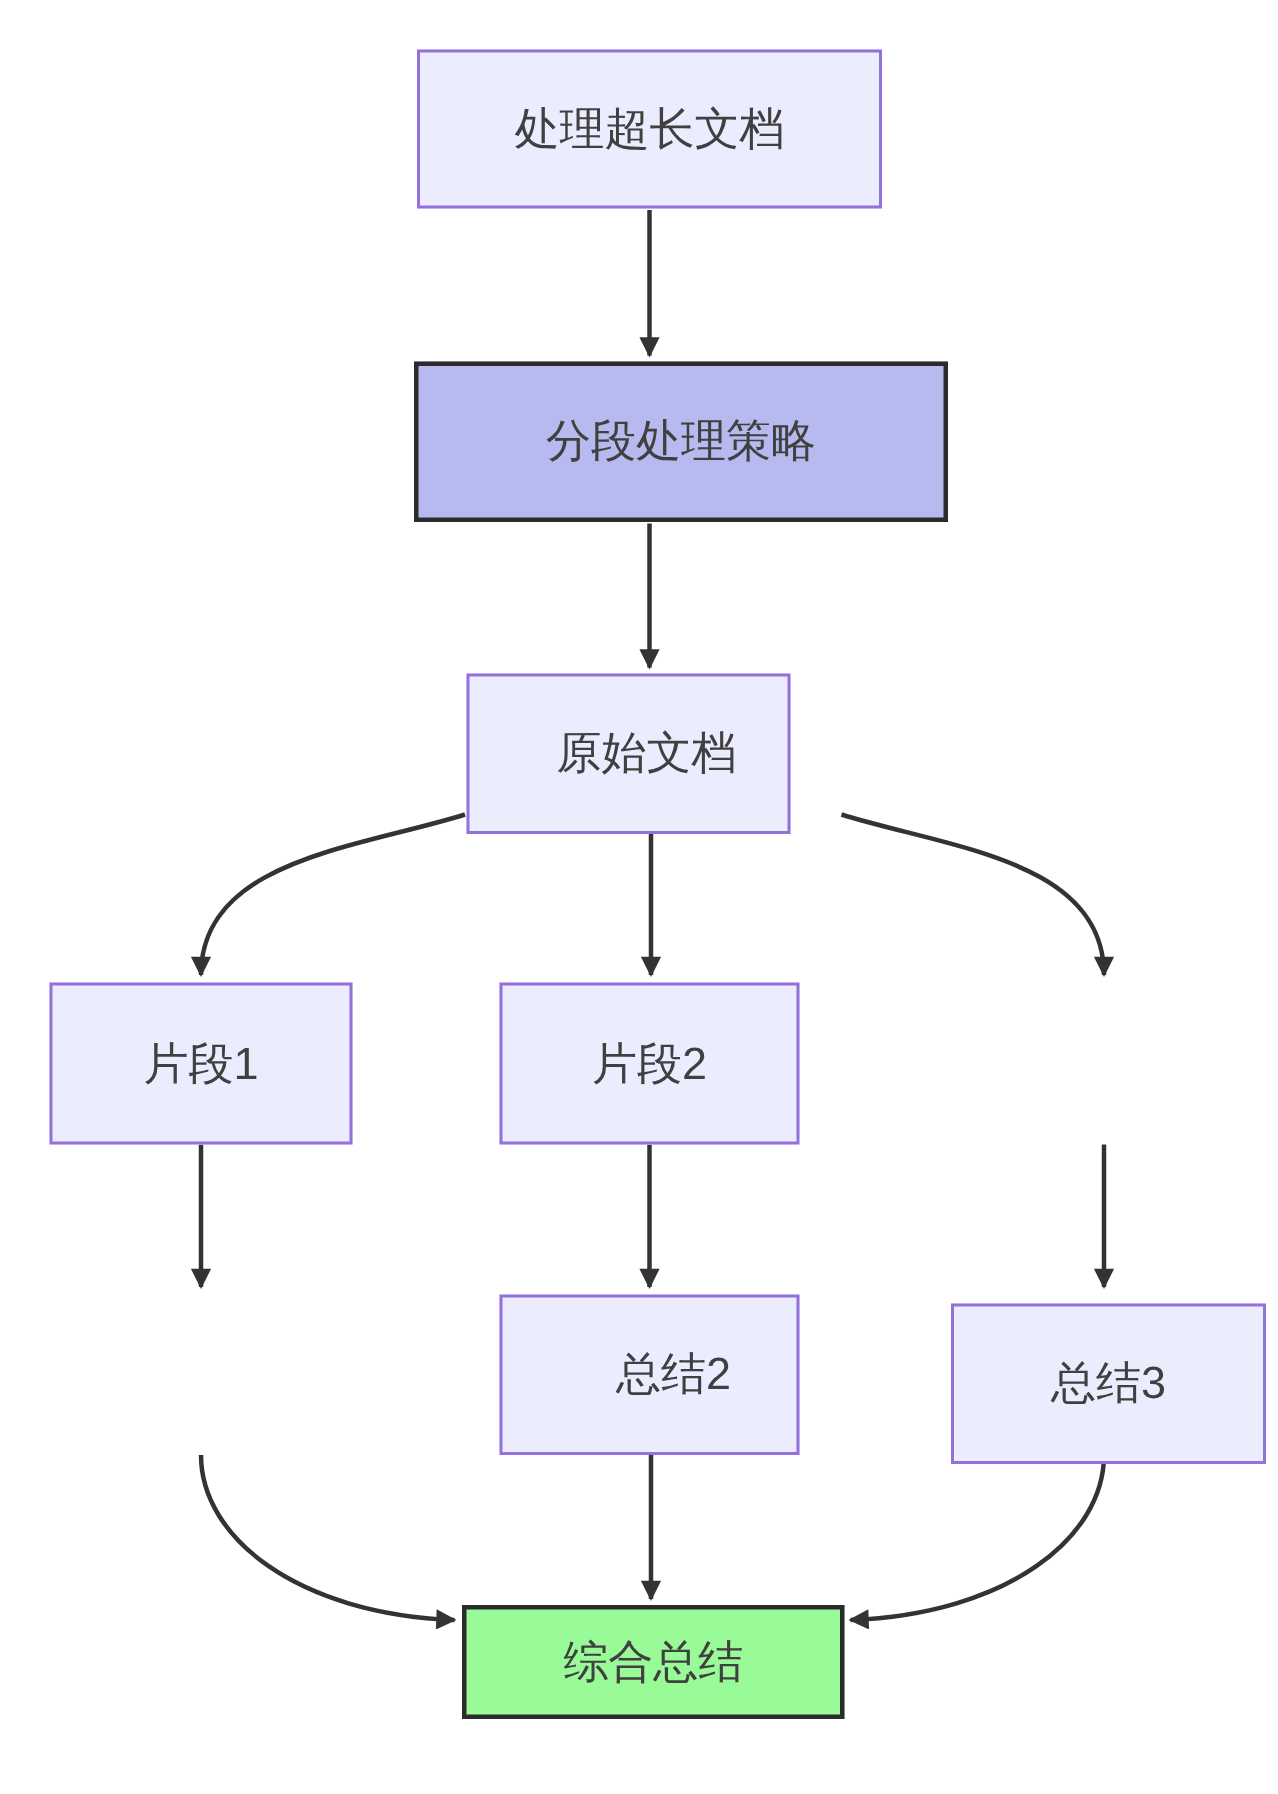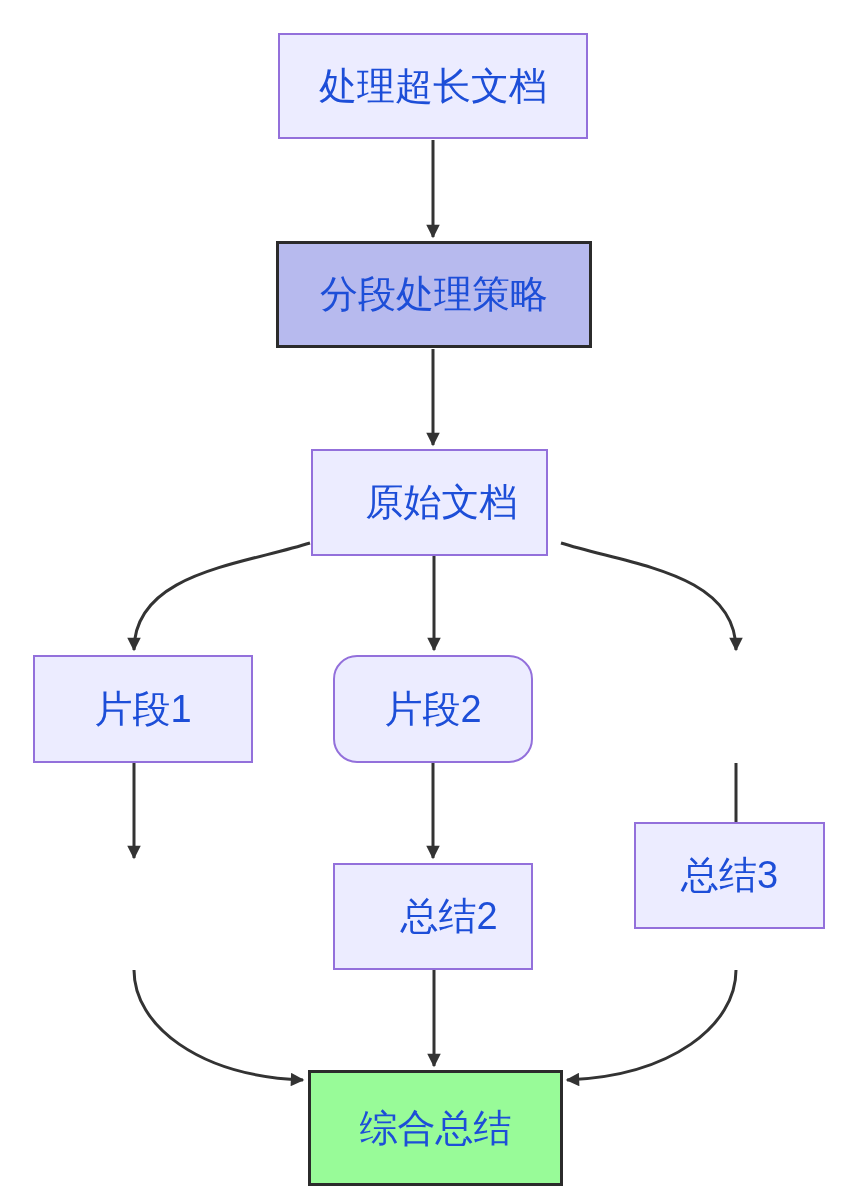--- a/index.html
+++ b/index.html
@@ -21,45 +21,45 @@
     top: 0;
     width: 852px;
     height: 1196px;
   }
   .node {
     position: absolute;
     box-sizing: border-box;
     display: flex;
     align-items: center;
     justify-content: center;
-    font-size: 38px;
-    color: #1d4ed8;
+    font-size: 30px;
+    color: #404040;
     background: #ECECFF;
     border: 2px solid #9370DB;
     white-space: nowrap;
   }
   .node.bold-purple {
     background: #b7baee;
     border: 3.5px solid #2b2b2b;
   }
   .node.bold-green {
     background: #98fb98;
     border: 3.5px solid #2b2b2b;
   }
   
   #n-process  { left: 278px; top: 33px;   width: 310px; height: 106px; }
-  #n-strategy { left: 276px; top: 241px;  width: 316px; height: 107px; }
-  #n-original { left: 311px; top: 449px;  width: 237px; height: 107px; padding-left: 24px; }
-  #n-frag1    { left: 33px;  top: 655px;  width: 220px; height: 108px; }
-  #n-frag2    { left: 333px; top: 655px;  width: 200px; height: 108px; border-radius: 24px; }
+  #n-strategy { left: 276px; top: 241px;  width: 356px; height: 107px; }
+  #n-original { left: 311px; top: 449px;  width: 216px; height: 107px; padding-left: 24px; }
+  #n-frag1    { left: 33px;  top: 655px;  width: 202px; height: 108px; }
+  #n-frag2    { left: 333px; top: 655px;  width: 200px; height: 108px; }
   #n-frag3    { left: 634px; top: 655px;  width: 203px; height: 108px; }
   #n-sum1     { left: 33px;  top: 863px;  width: 202px; height: 107px; }
   #n-sum2     { left: 333px; top: 863px;  width: 200px; height: 107px; padding-left: 32px; }
-  #n-sum3     { left: 634px; top: 822px;  width: 191px; height: 107px; }
-  #n-final    { left: 308px; top: 1070px; width: 255px; height: 116px; }
+  #n-sum3     { left: 634px; top: 869px;  width: 210px; height: 107px; }
+  #n-final    { left: 308px; top: 1070px; width: 255px; height: 76px; }
 
   .edge {
     fill: none;
     stroke: #333333;
     stroke-width: 3px;
   }
 </style>
 </head>
 <body>
 

